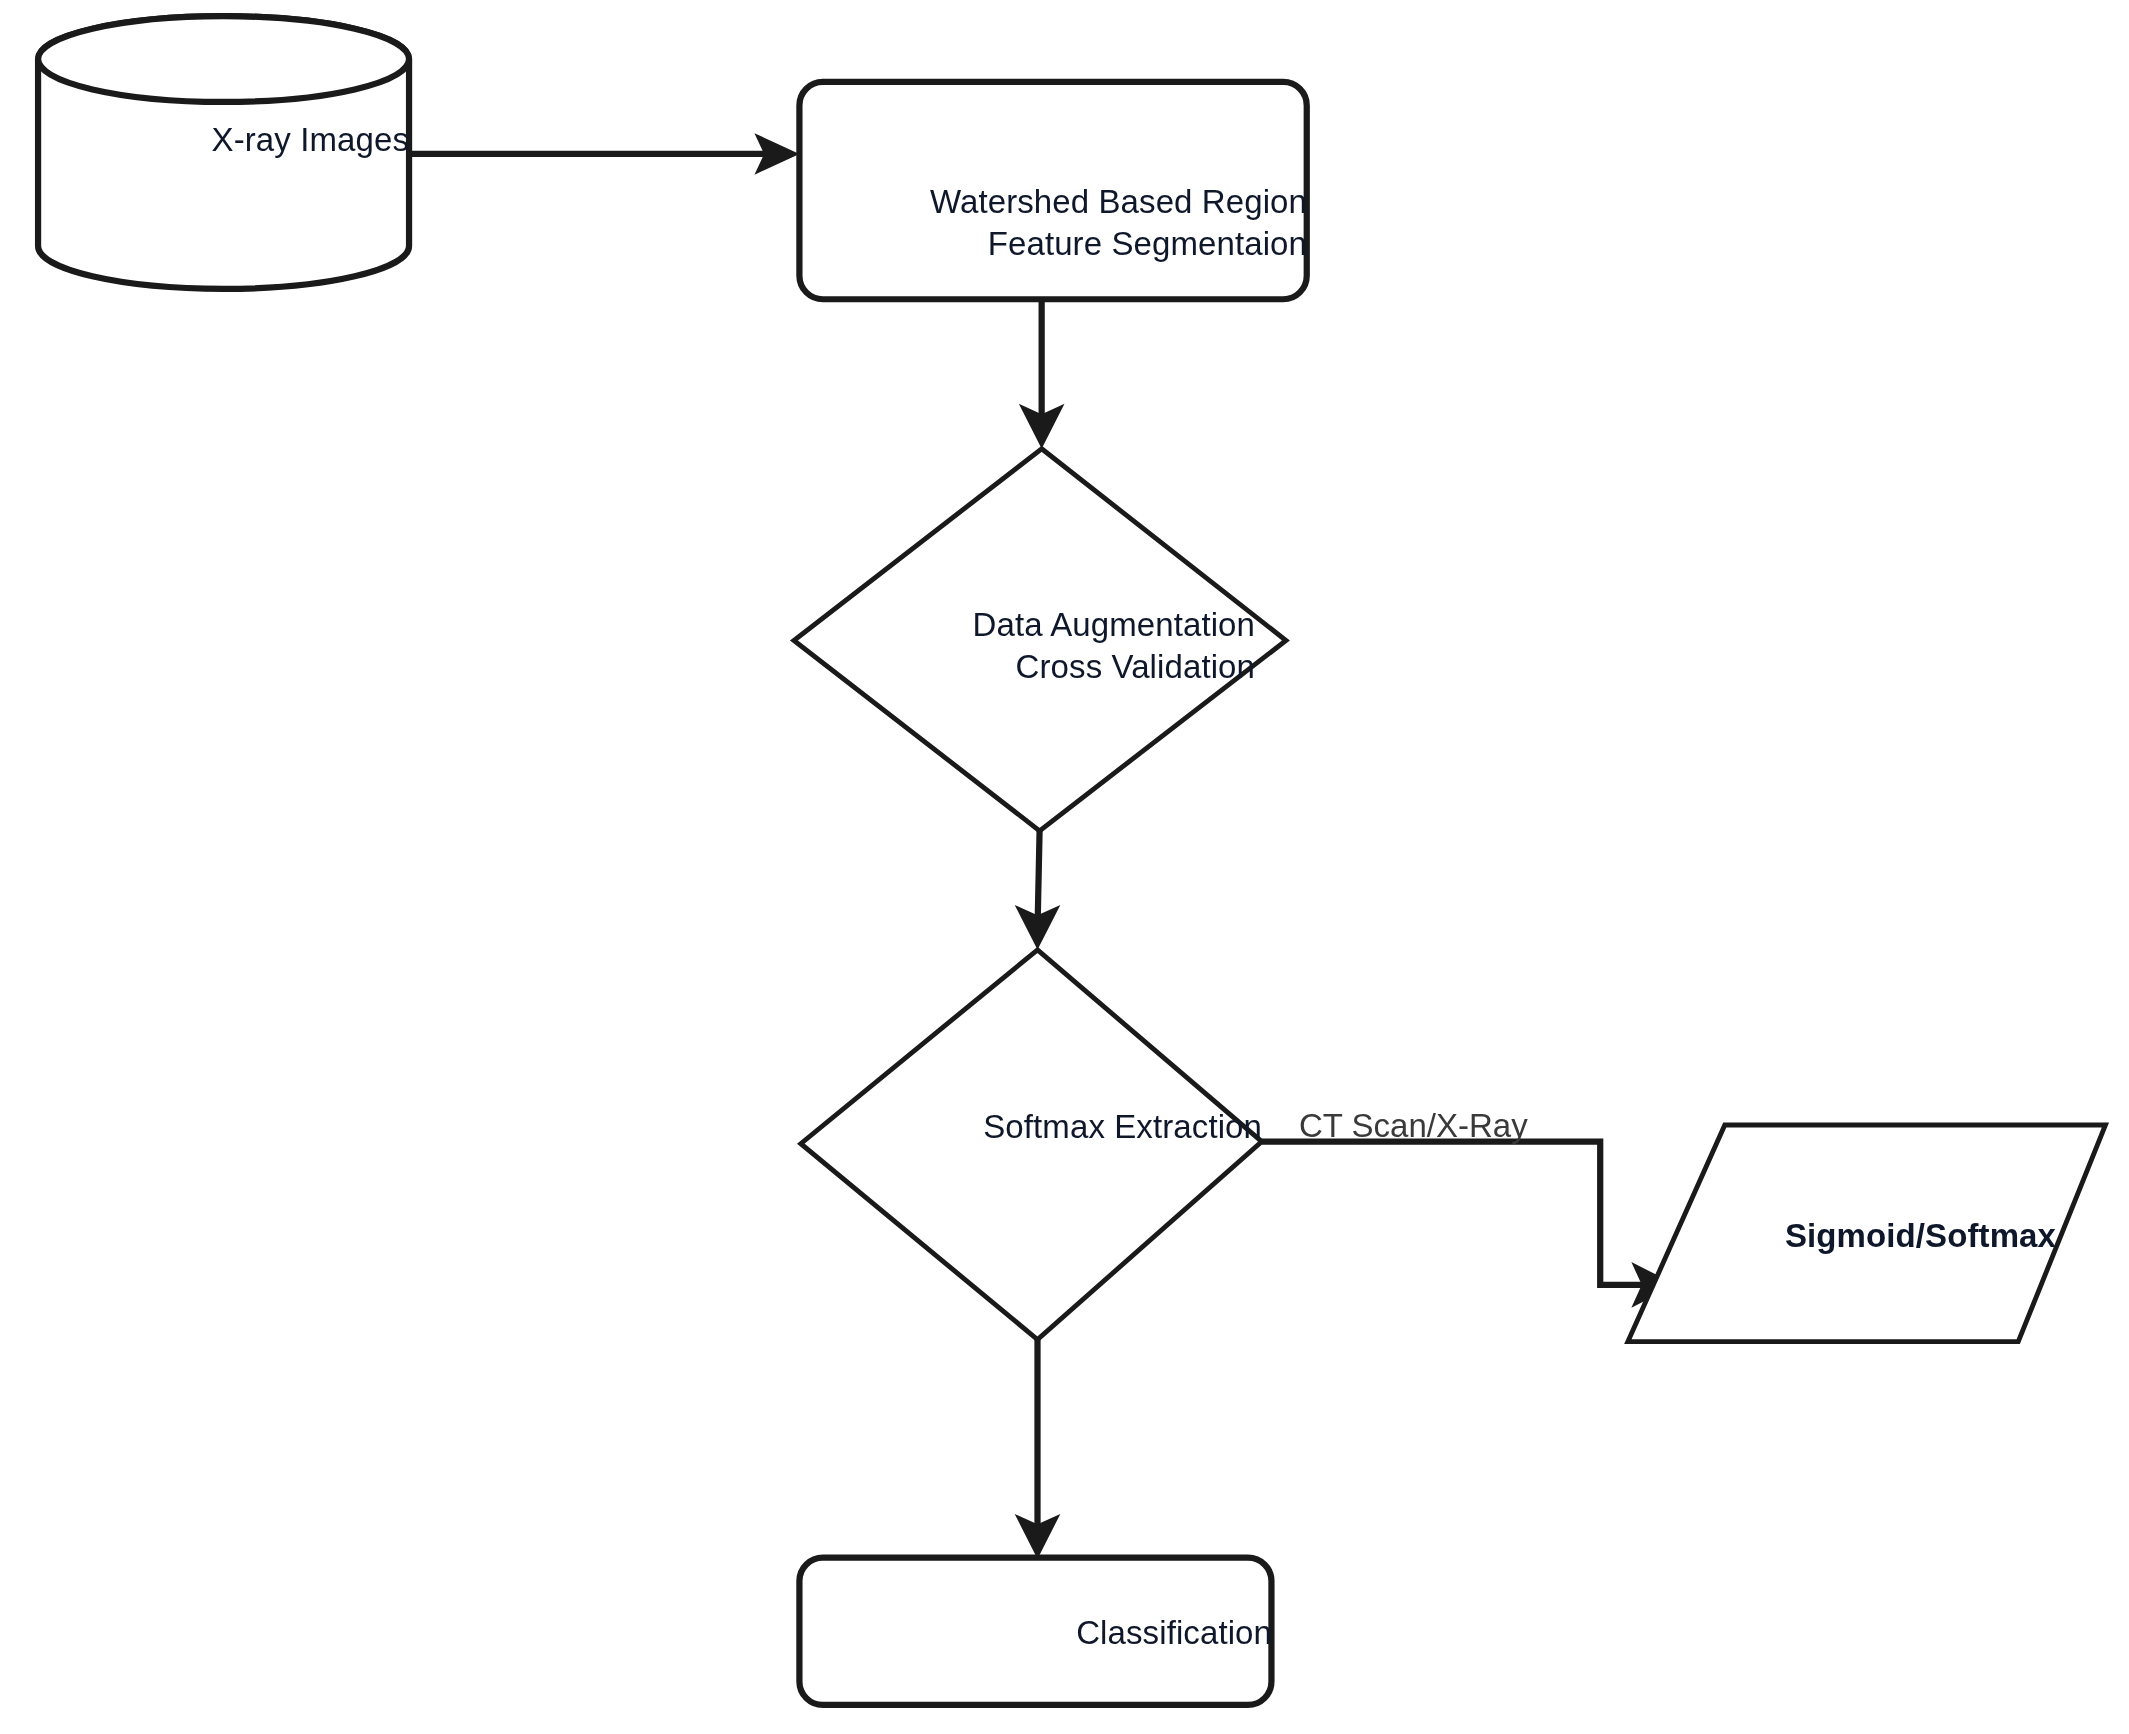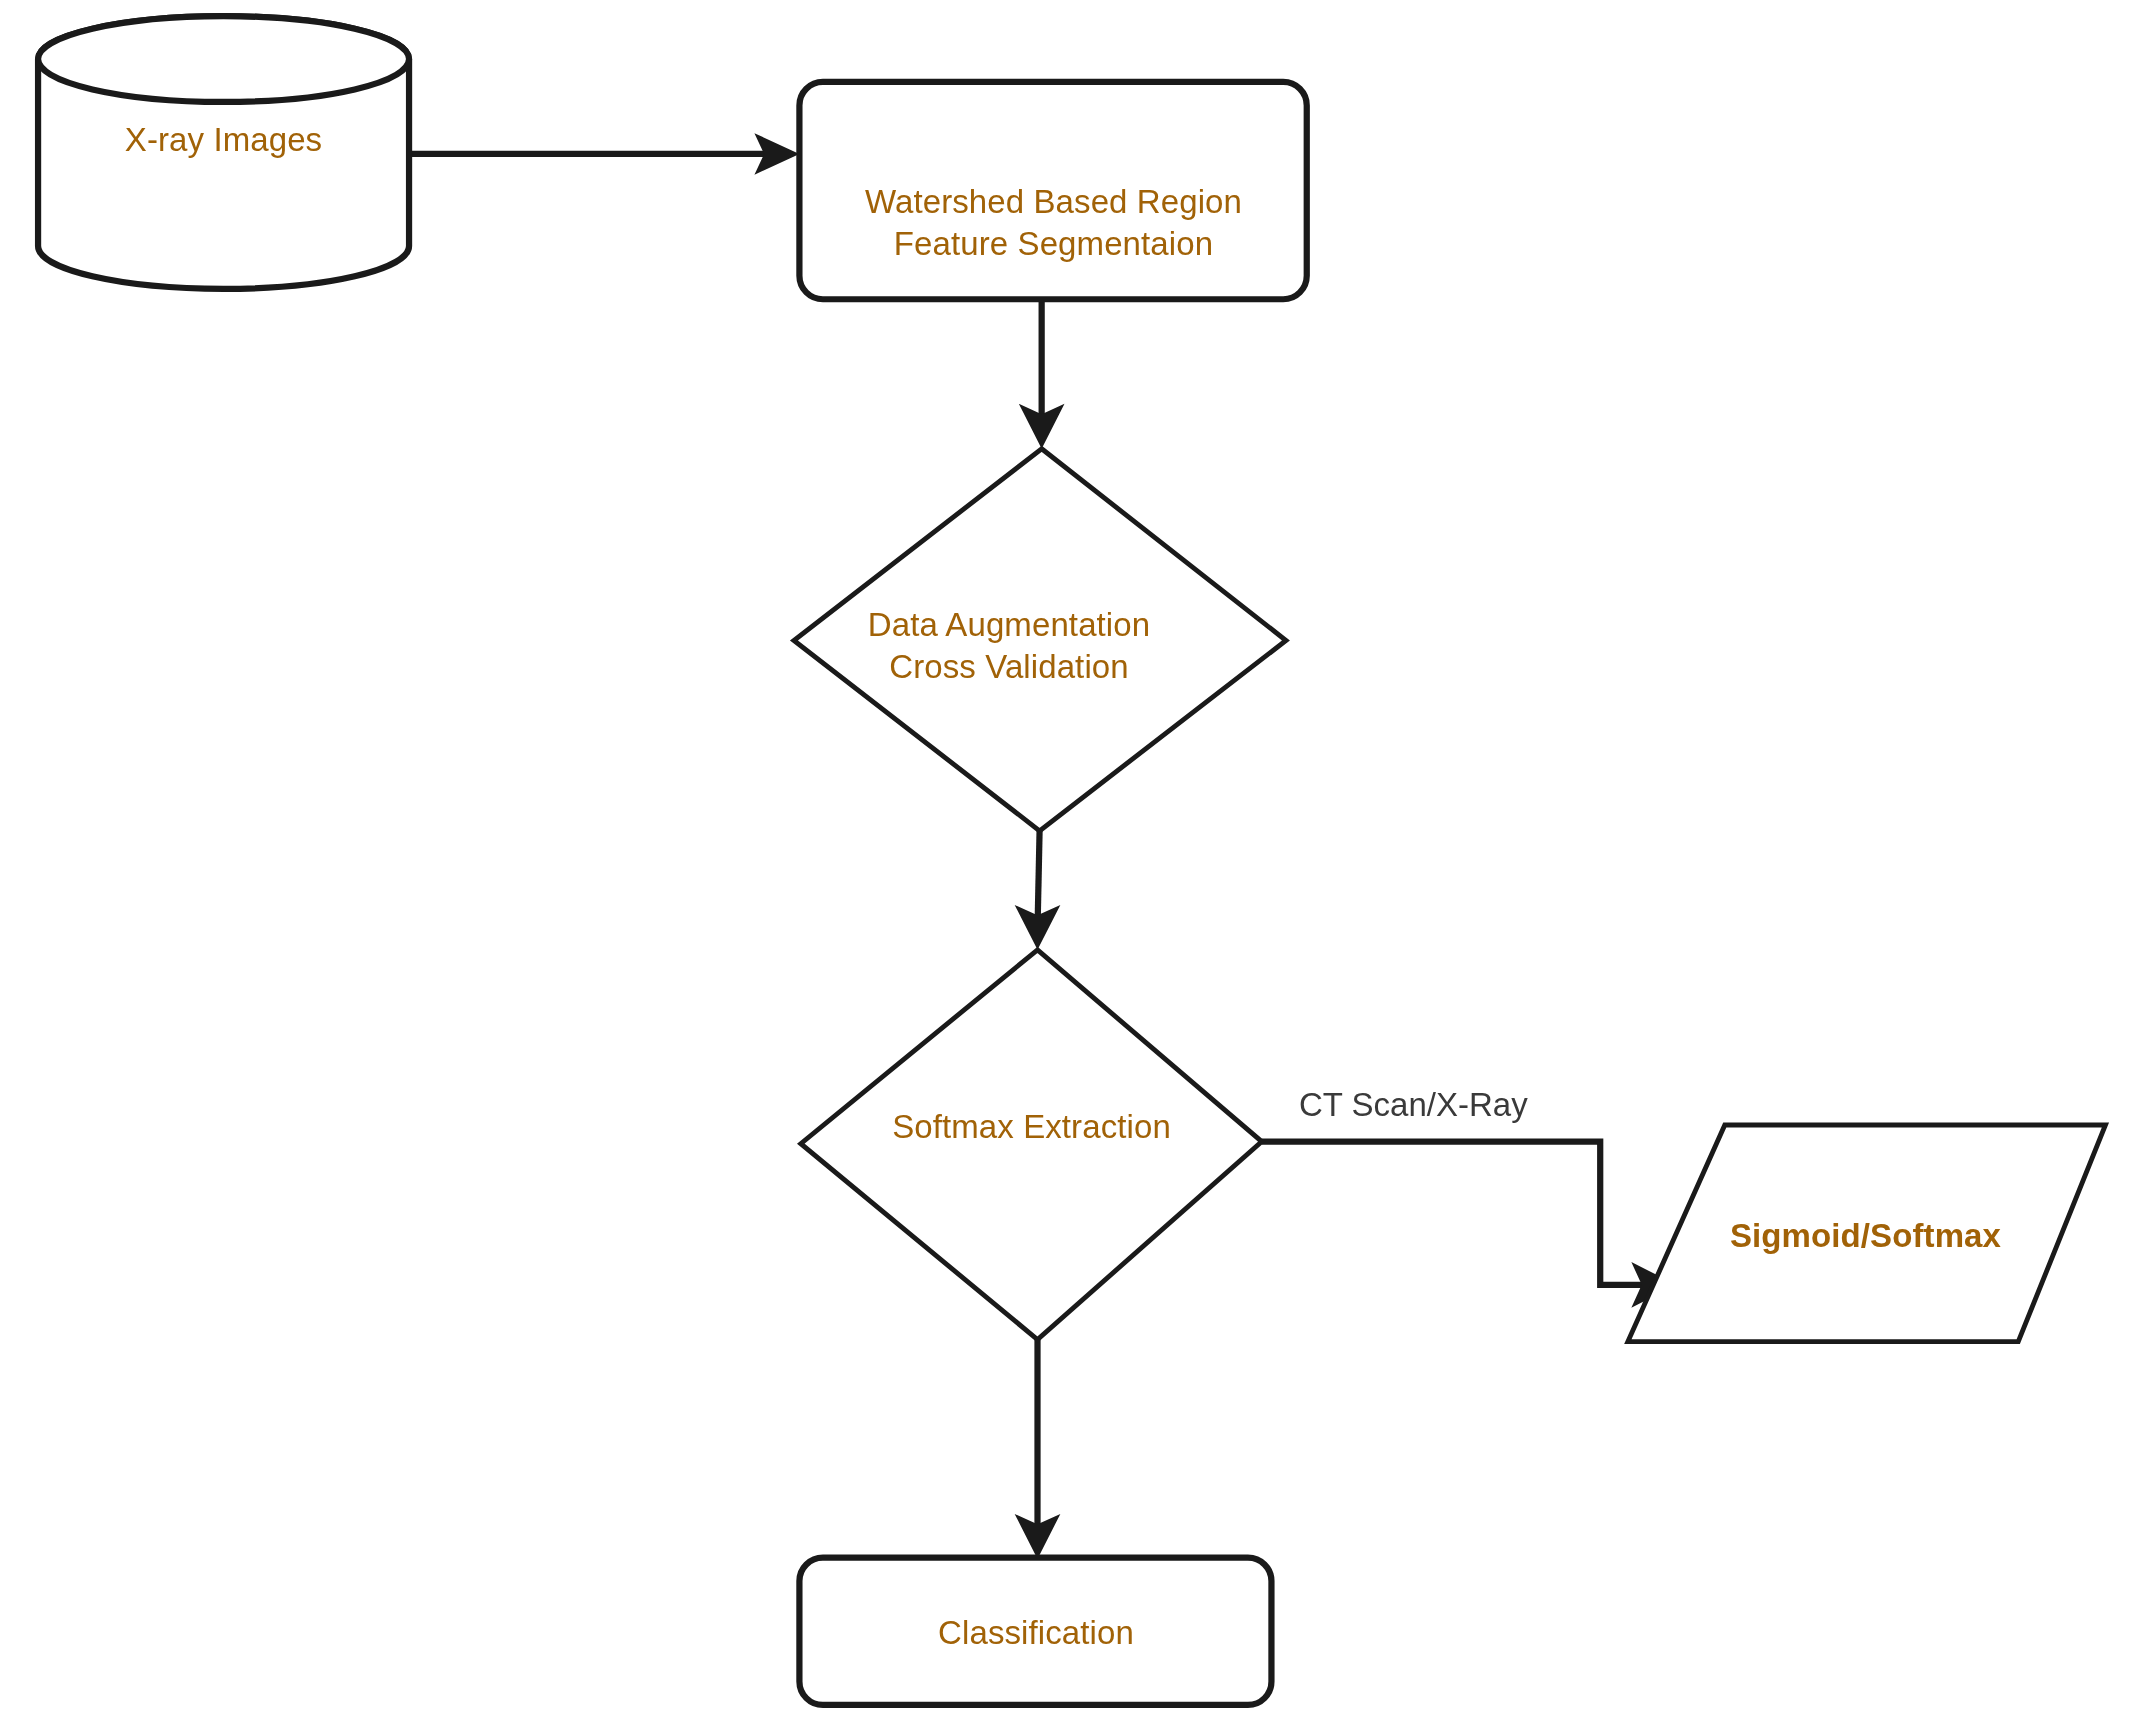--- a/index.html
+++ b/index.html
@@ -44,36 +44,37 @@
     stroke-width: 9;
     stroke-linejoin: miter;
     stroke-linecap: butt;
   }
   .arrow-head {
     fill: #1a1a1a;
     stroke: none;
   }
   .node-text {
     position: absolute;
-    text-align: center;
-    color: #a16207;
+    text-align: right;
+    color: #0f172a;
     font-family: "Liberation Sans", sans-serif;
     font-size: 33px;
     line-height: 1.28;
     letter-spacing: 0.1px;
     white-space: nowrap;
     pointer-events: none;
   }
   .edge-label {
     position: absolute;
     color: #3a3a3a;
     font-family: "Liberation Sans", sans-serif;
     font-size: 33px;
     line-height: 1.28;
     white-space: nowrap;
+    margin-top: 21px;
   }
   .tl { 
     display: block;
   }
 </style>
 </head>
 <body>
 
 <div id="canvas">
 

